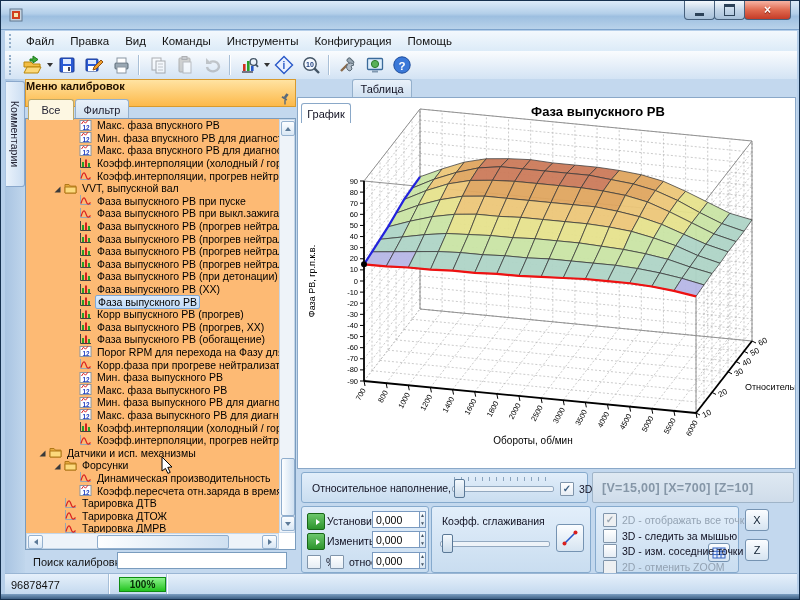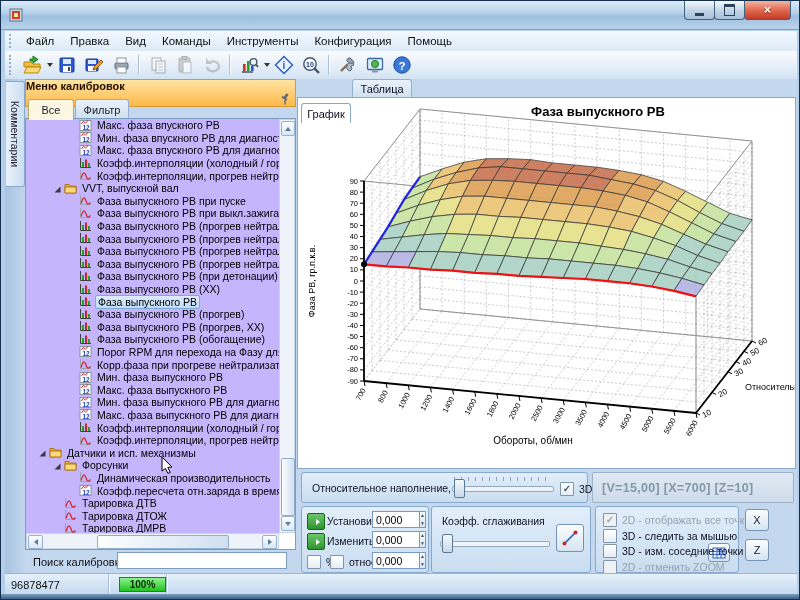--- a/index.html
+++ b/index.html
@@ -28,21 +28,21 @@
   
   #side-strip{left:4px;top:78px;width:20px;height:494px;background:linear-gradient(90deg,#a9c4e2,#c0d6ec);}
   #comments-tab{left:5px;top:80px;width:18px;height:104px;background:linear-gradient(90deg,#eaf2fb,#cbdef2);border:1px solid #8aa8cc;border-left:none;border-radius:0 3px 3px 0;writing-mode:vertical-rl;font-size:10.5px;color:#223;display:flex;align-items:center;justify-content:center;}
   
   #panel-header{left:24px;top:78px;width:271px;height:28px;background:linear-gradient(180deg,#ffe3a2,#fdb94a);border:1px solid #d89a2e;box-sizing:border-box;display:flex;font-size:11px;font-weight:bold;color:#201000;flex-direction:column;}
   #panel-header .grip{border-color:#c09040;}
   #pin{margin-left:auto;margin-right:4px;}
   .ltab{position:absolute;top:98px;height:19px;font-size:11px;display:flex;align-items:center;justify-content:center;border:1px solid #94b0cc;border-bottom:none;border-radius:3px 3px 0 0;background:linear-gradient(180deg,#e9f1fa,#cfe0f0);color:#223;}
   .ltab.active{background:#fdf7e2;border-color:#bca868;height:20px;z-index:2;}
   #treebox{left:24px;top:117px;width:271px;height:432px;background:#fff;border:1px solid #7a9cbe;box-sizing:border-box;}
-  #tree{left:25px;top:118px;width:253px;height:414px;overflow:hidden;background:#c4b5fd;}
+  #tree{left:25px;top:118px;width:253px;height:414px;overflow:hidden;background:#fdba74;}
   .trow{display:flex;align-items:center;height:12.6px;white-space:nowrap;font-size:10.5px;color:#000;}
   .trow .sp{flex:none;}
   .arr{flex:none;width:10px;height:9px;margin-right:1px;}
   .ticon{flex:none;width:13px;height:11px;margin-right:3px;}
   .tlabel{white-space:nowrap;padding:0 2px;}
   .tlabel.sel{background:linear-gradient(180deg,#dcebfc,#c1dcf8);border:1px solid #7da8d8;border-radius:2px;padding:0 2px;}
   
   .sb{background:#eef3f9;border:1px solid #c5d6e8;box-sizing:border-box;}
   .sb-btn{position:absolute;background:linear-gradient(180deg,#fdfeff,#d9e7f5);border:1px solid #95b1cf;border-radius:2px;display:flex;align-items:center;justify-content:center;}
   .sb-arrow{width:0;height:0;}
@@ -384,21 +384,21 @@
         <span class="tlabel sel">Фаза выпускного РВ</span>
       </div>
       <div class="trow">
         <span class="sp" style="width: 53px;"></span>
         <span class="ticon"><svg width="13" height="11" viewBox="0 0 13 11">
             <path d="M1.5 0v9.5H12" stroke="#404040" fill="none"></path>
             <rect x="3" y="4" width="2" height="5" fill="#28a028"></rect>
             <rect x="6" y="1.5" width="2" height="7.5" fill="#d02020"></rect>
             <rect x="9" y="5" width="2" height="4" fill="#28a028"></rect>
           </svg></span>
-        <span class="tlabel">Фаза выпускного РВ (прогрев)</span>
+        <span class="tlabel">Корр выпускного РВ (прогрев)</span>
       </div>
       <div class="trow">
         <span class="sp" style="width: 53px;"></span>
         <span class="ticon"><svg width="13" height="11" viewBox="0 0 13 11">
             <path d="M1.5 0v9.5H12" stroke="#404040" fill="none"></path>
             <rect x="3" y="4" width="2" height="5" fill="#28a028"></rect>
             <rect x="6" y="1.5" width="2" height="7.5" fill="#d02020"></rect>
             <rect x="9" y="5" width="2" height="4" fill="#28a028"></rect>
           </svg></span>
         <span class="tlabel">Фаза выпускного РВ (прогрев, ХХ)</span>

